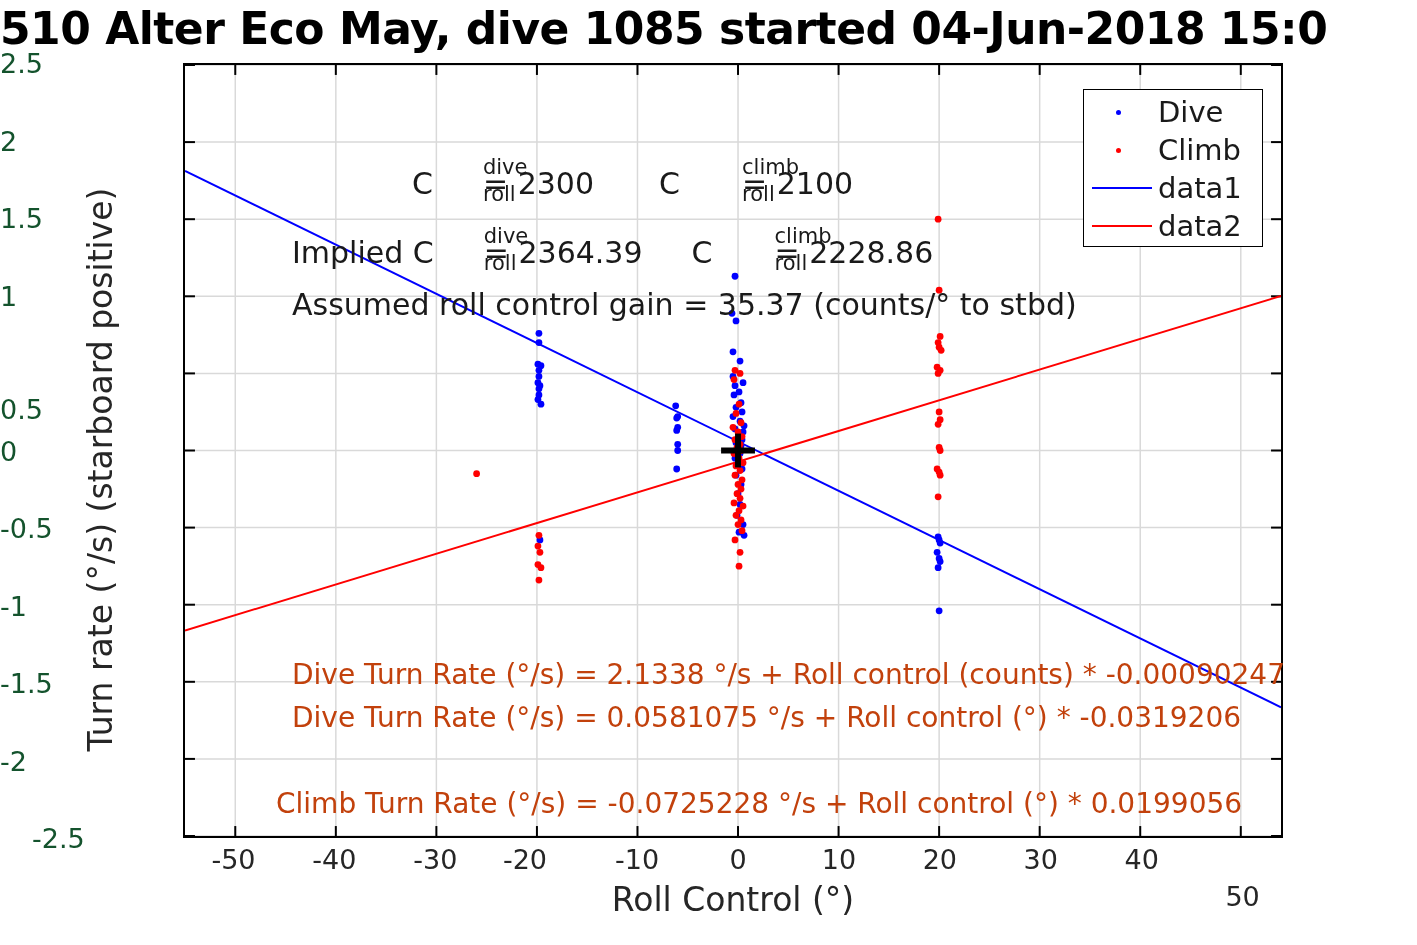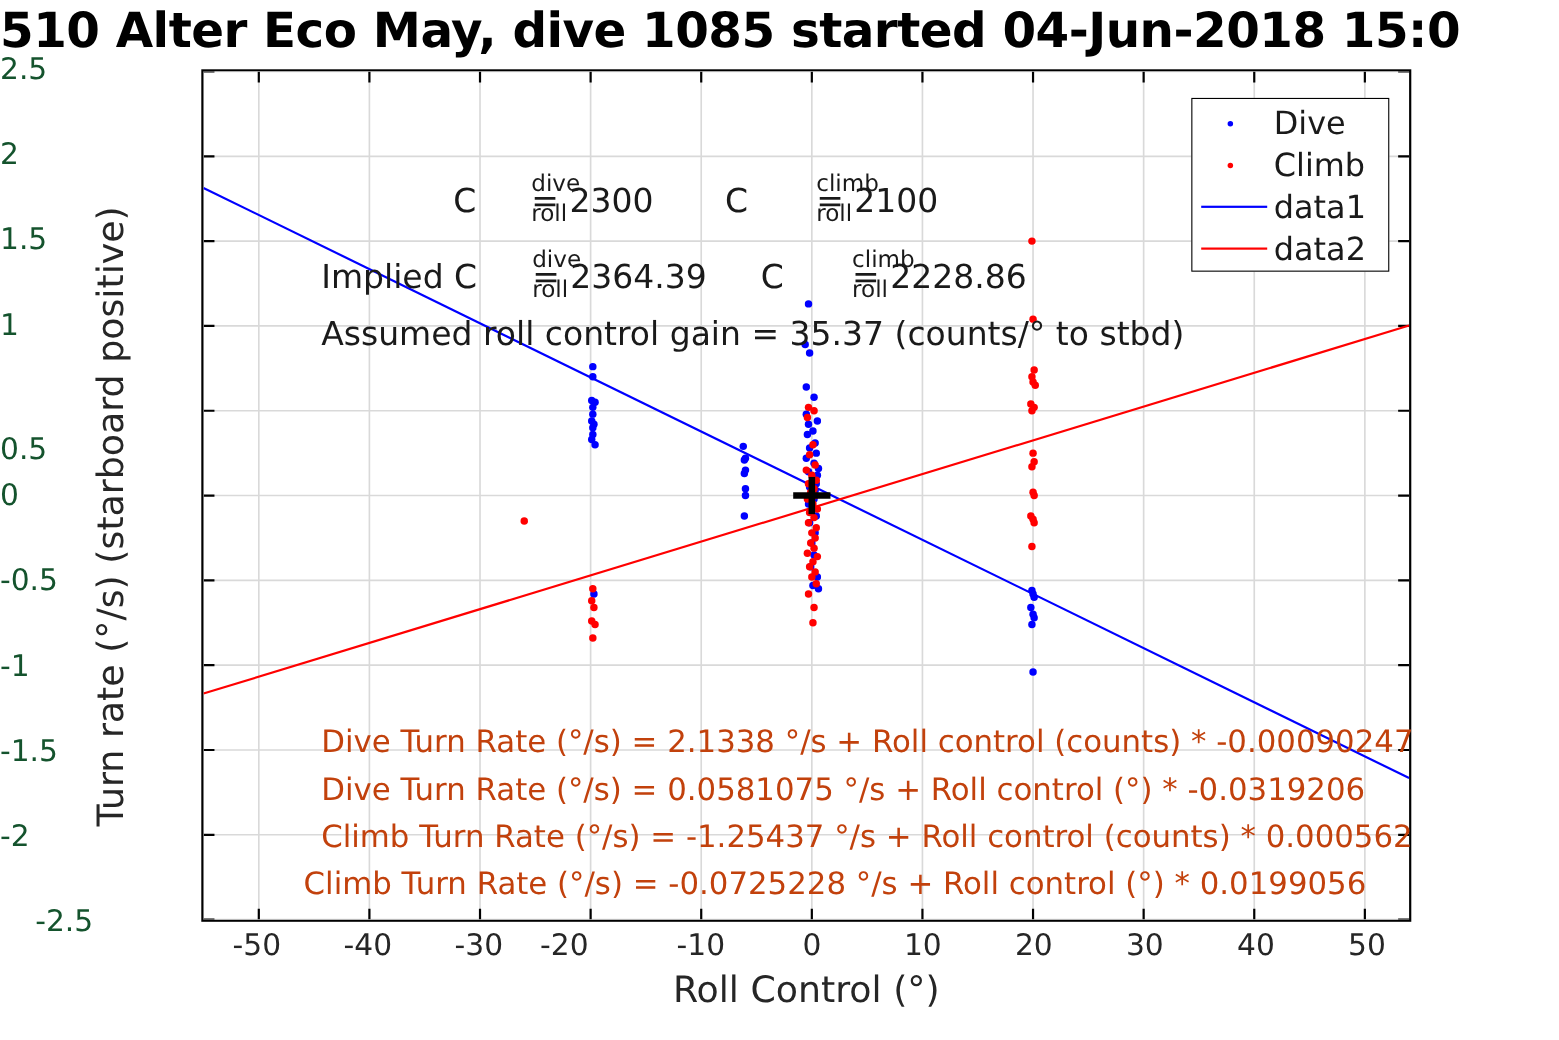--- a/index.html
+++ b/index.html
@@ -410,28 +410,28 @@
       <div class="ytick-wrap" style="top: 373px; margin-top: 36px;">0.5</div>
       <div class="ytick-wrap" style="top: 295.5px;">1</div>
       <div class="ytick-wrap" style="top: 218px;">1.5</div>
       <div class="ytick-wrap" style="top: 140.5px;">2</div>
       <div class="ytick-wrap" style="top: 63px;">2.5</div>
     </div>
   <div id="xticks">
       <div class="xtick-wrap" style="left: 233.459px;">-50</div>
       <div class="xtick-wrap" style="left: 334.376px;">-40</div>
       <div class="xtick-wrap" style="left: 435.294px;">-30</div>
-      <div class="xtick-wrap" style="left: 513px;">-20</div>
+      <div class="xtick-wrap" style="left: 525px;">-20</div>
       <div class="xtick-wrap" style="left: 637.128px;">-10</div>
       <div class="xtick-wrap" style="left: 738.046px;">0</div>
       <div class="xtick-wrap" style="left: 838.963px;">10</div>
       <div class="xtick-wrap" style="left: 939.881px;">20</div>
       <div class="xtick-wrap" style="left: 1040.8px;">30</div>
       <div class="xtick-wrap" style="left: 1141.72px;">40</div>
-      <div class="xtick-wrap" style="left: 1242.63px;">50</div>
+      <div class="xtick-wrap" style="left: 1242.63px; margin-top: 37px;">50</div>
     </div>
 
   <div id="ylabel">Turn rate (°/s) (starboard positive)</div>
   <div id="xlabel">Roll Control (°)</div>
 
   <div id="legend">
     <div class="legend-row">
       <span class="legend-sym">
           <span class="legend-dot" style="background:#0000ff"></span>
         </span>
@@ -466,16 +466,15 @@
   <div class="ann" style="left:292px; top:237px;">
     <span>Implied </span><span class="cvar cvar-pad-dive"><span class="base">C</span><span class="sup">dive</span><span class="sub">roll</span></span><span>= 2364.39</span>
     <span style="display:inline-block;width:30px"></span>
     <span class="cvar cvar-pad-climb"><span class="base">C</span><span class="sup">climb</span><span class="sub">roll</span></span><span>= 2228.86</span>
   </div>
 
   <div class="ann" style="left:292px; top:289px;">Assumed roll control gain = 35.37 (counts/° to stbd)</div>
 
   <div class="ann-eq" style="left:292px; top:658px;">Dive Turn Rate (°/s) = 2.1338 °/s + Roll control (counts) * -0.00090247</div>
   <div class="ann-eq" style="left:292px; top:701px;">Dive Turn Rate (°/s) = 0.0581075 °/s + Roll control (°) * -0.0319206</div>
-  <div class="ann-eq" style="left:292px; top:744px;">Climb Turn Rate (°/s) = -1.25437 °/s + Roll control (counts) * 0.000562</div>
   <div class="ann-eq" style="left:276px; top:787px;">Climb Turn Rate (°/s) = -0.0725228 °/s + Roll control (°) * 0.0199056</div>
 
 </div>
 
 </body></html>

